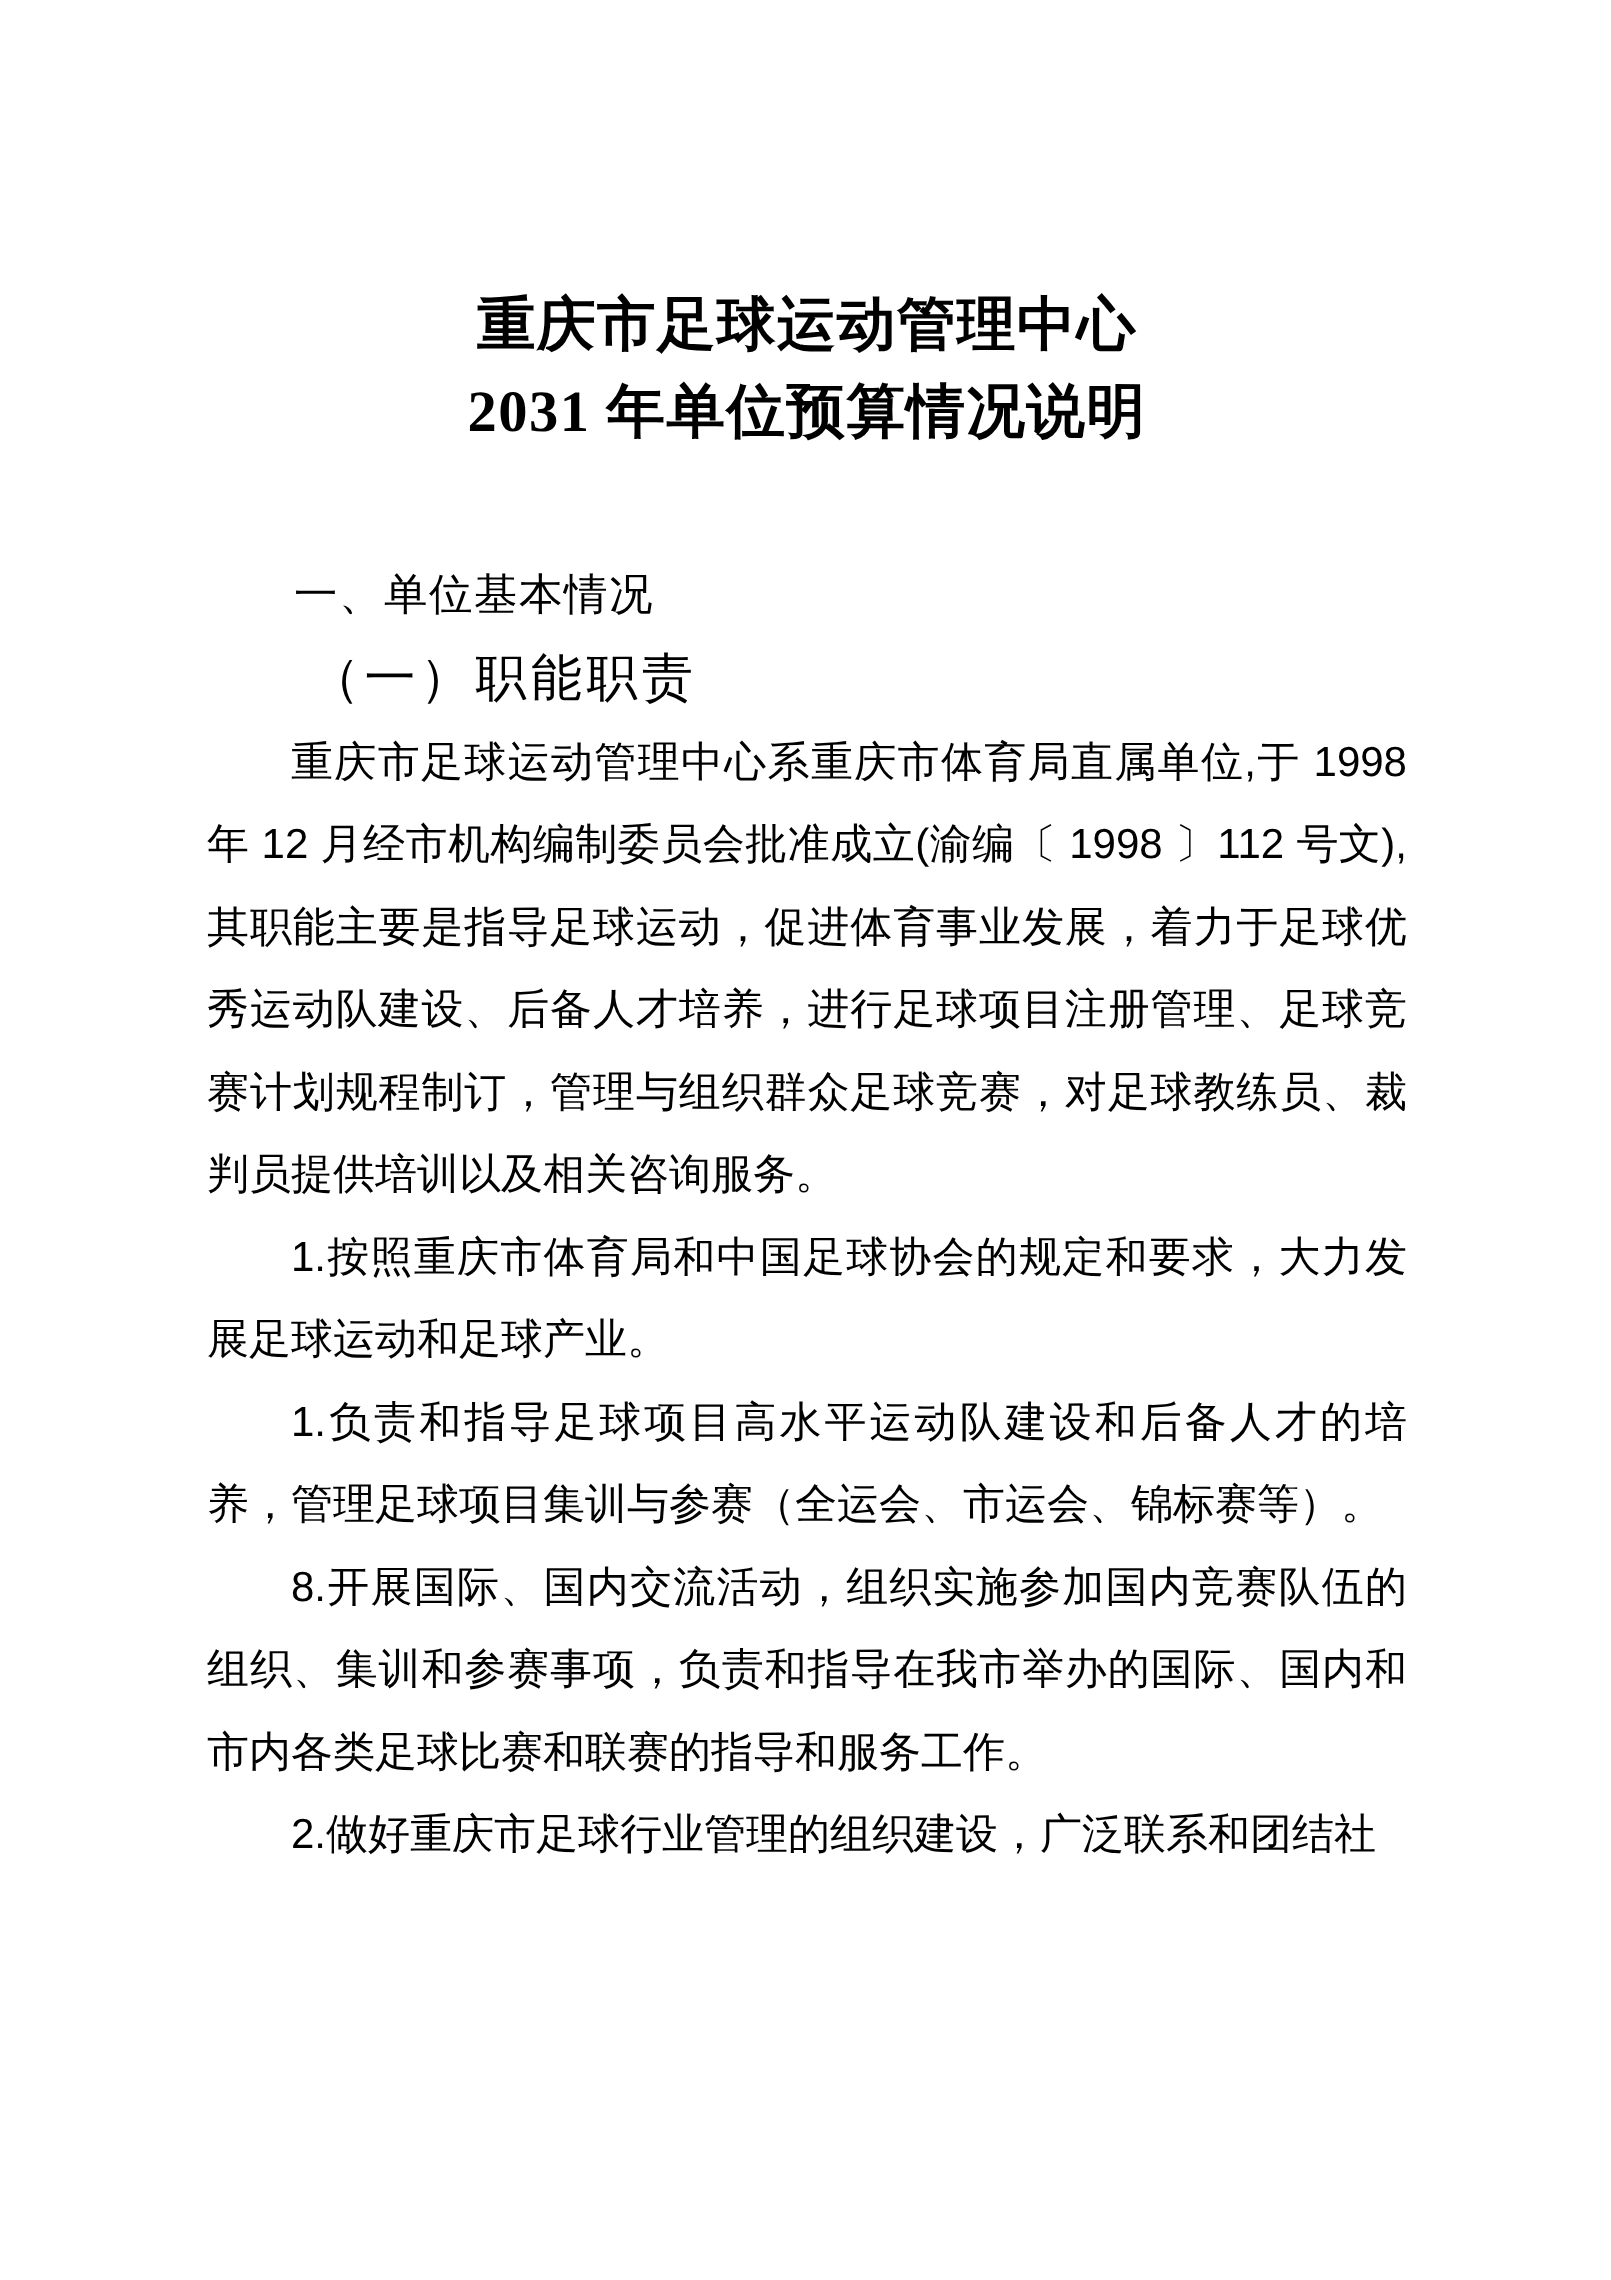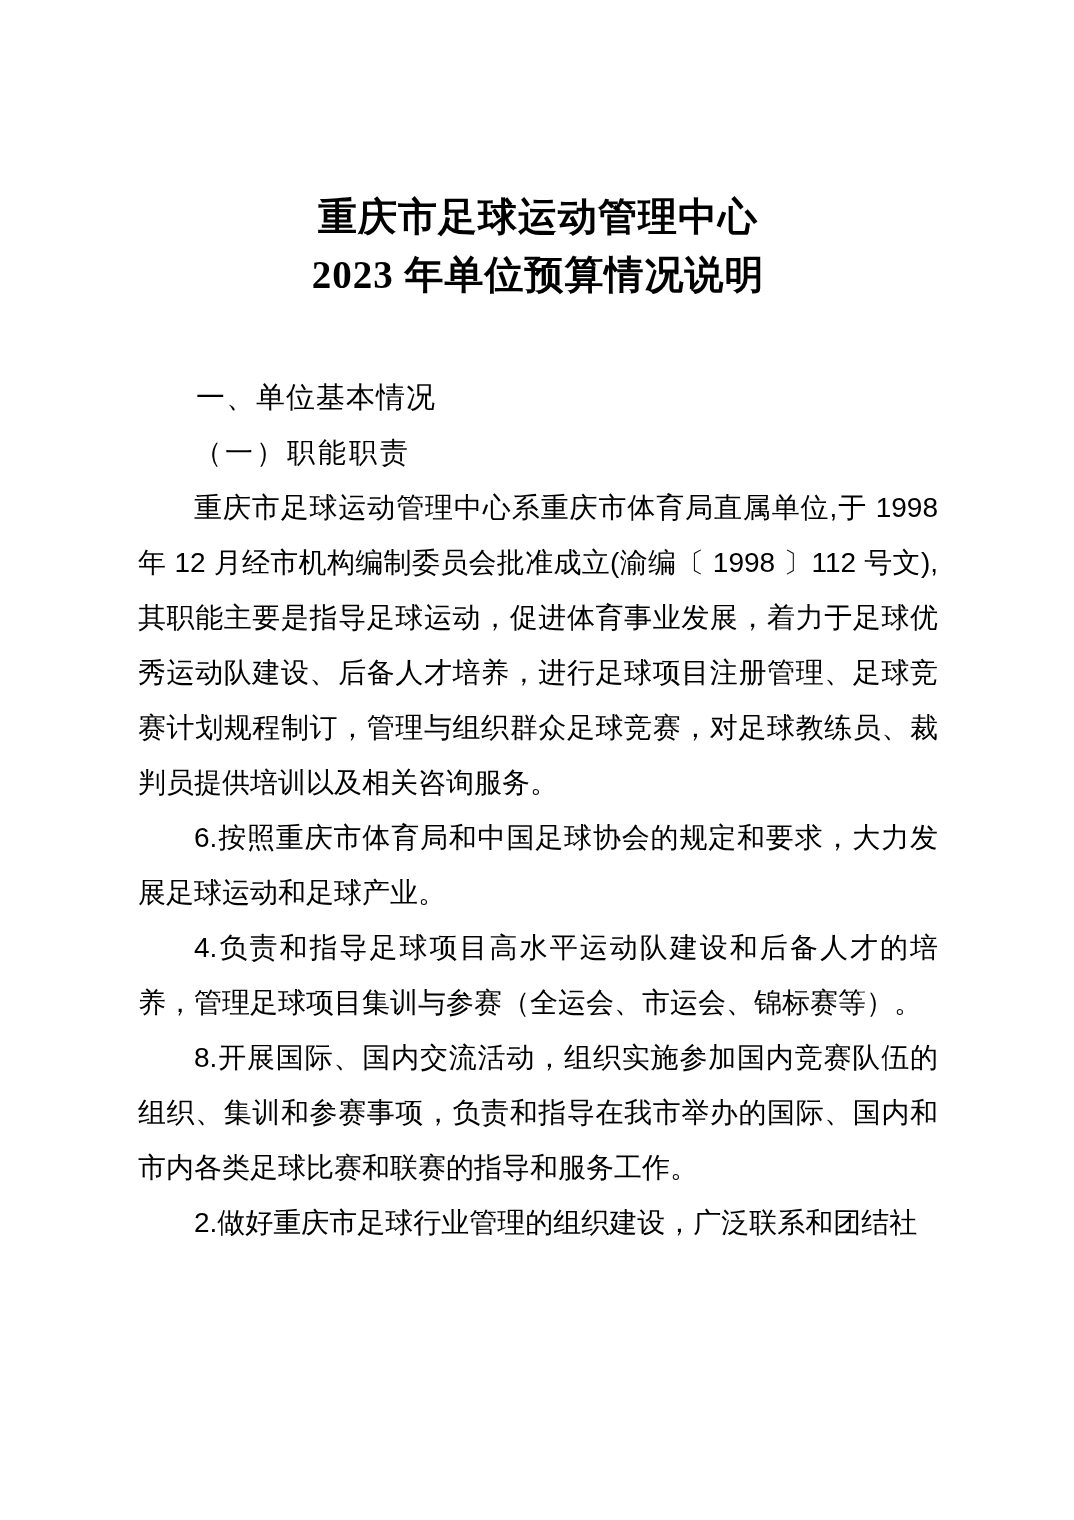--- a/index.html
+++ b/index.html
@@ -35,21 +35,21 @@
     font-family: "Liberation Sans", sans-serif;
     font-weight: normal;
     font-size: 29px;
     line-height: 55px;
     text-indent: 2em;
     letter-spacing: 1px;
   }
   .subsection-heading {
     font-family: Liberation Serif, serif;
     font-weight: normal;
-    font-size: 28px;
+    font-size: 34px;
     line-height: 55px;
     text-indent: 2em;
     letter-spacing: 3px;
   }
   .body-para {
     margin: 0;
     font-family: Liberation Sans, sans-serif;
     font-size: 28px;
     line-height: 55px;
     text-align: justify;
@@ -65,33 +65,33 @@
   }
 </style>
 </head>
 <body>
 
 <div class="page">
   <div class="content">
 
     <div class="doc-title">
       <div>重庆市足球运动管理中心</div>
-      <div>2023 年单位预算情况说明</div>
+      <div>2031 年单位预算情况说明</div>
     </div>
 
     <div class="section-heading">一、单位基本情况</div>
 
     <div class="subsection-heading">（一）职能职责</div>
 
     <p class="body-para">重庆市足球运动管理中心系重庆市体育局直属单位,于 1998 年 12 月经市机构编制委员会批准成立(渝编〔 1998 〕112 号文),其职能主要是指导足球运动，促进体育事业发展，着力于足球优秀运动队建设、后备人才培养，进行足球项目注册管理、足球竞赛计划规程制订，管理与组织群众足球竞赛，对足球教练员、裁判员提供培训以及相关咨询服务。</p>
 
 
-    <p class="body-para">6.按照重庆市体育局和中国足球协会的规定和要求，大力发展足球运动和足球产业。</p>
+    <p class="body-para">1.按照重庆市体育局和中国足球协会的规定和要求，大力发展足球运动和足球产业。</p>
 
-    <p class="body-para">4.负责和指导足球项目高水平运动队建设和后备人才的培养，管理足球项目集训与参赛（全运会、市运会、锦标赛等）。</p>
+    <p class="body-para">1.负责和指导足球项目高水平运动队建设和后备人才的培养，管理足球项目集训与参赛（全运会、市运会、锦标赛等）。</p>
 
 
     <p class="body-para">8.开展国际、国内交流活动，组织实施参加国内竞赛队伍的组织、集训和参赛事项，负责和指导在我市举办的国际、国内和市内各类足球比赛和联赛的指导和服务工作。</p>
 
     <p class="body-para">2.做好重庆市足球行业管理的组织建设，广泛联系和团结社</p>
 
   </div>
 
   <div class="page-number">—1—</div>
 </div>

